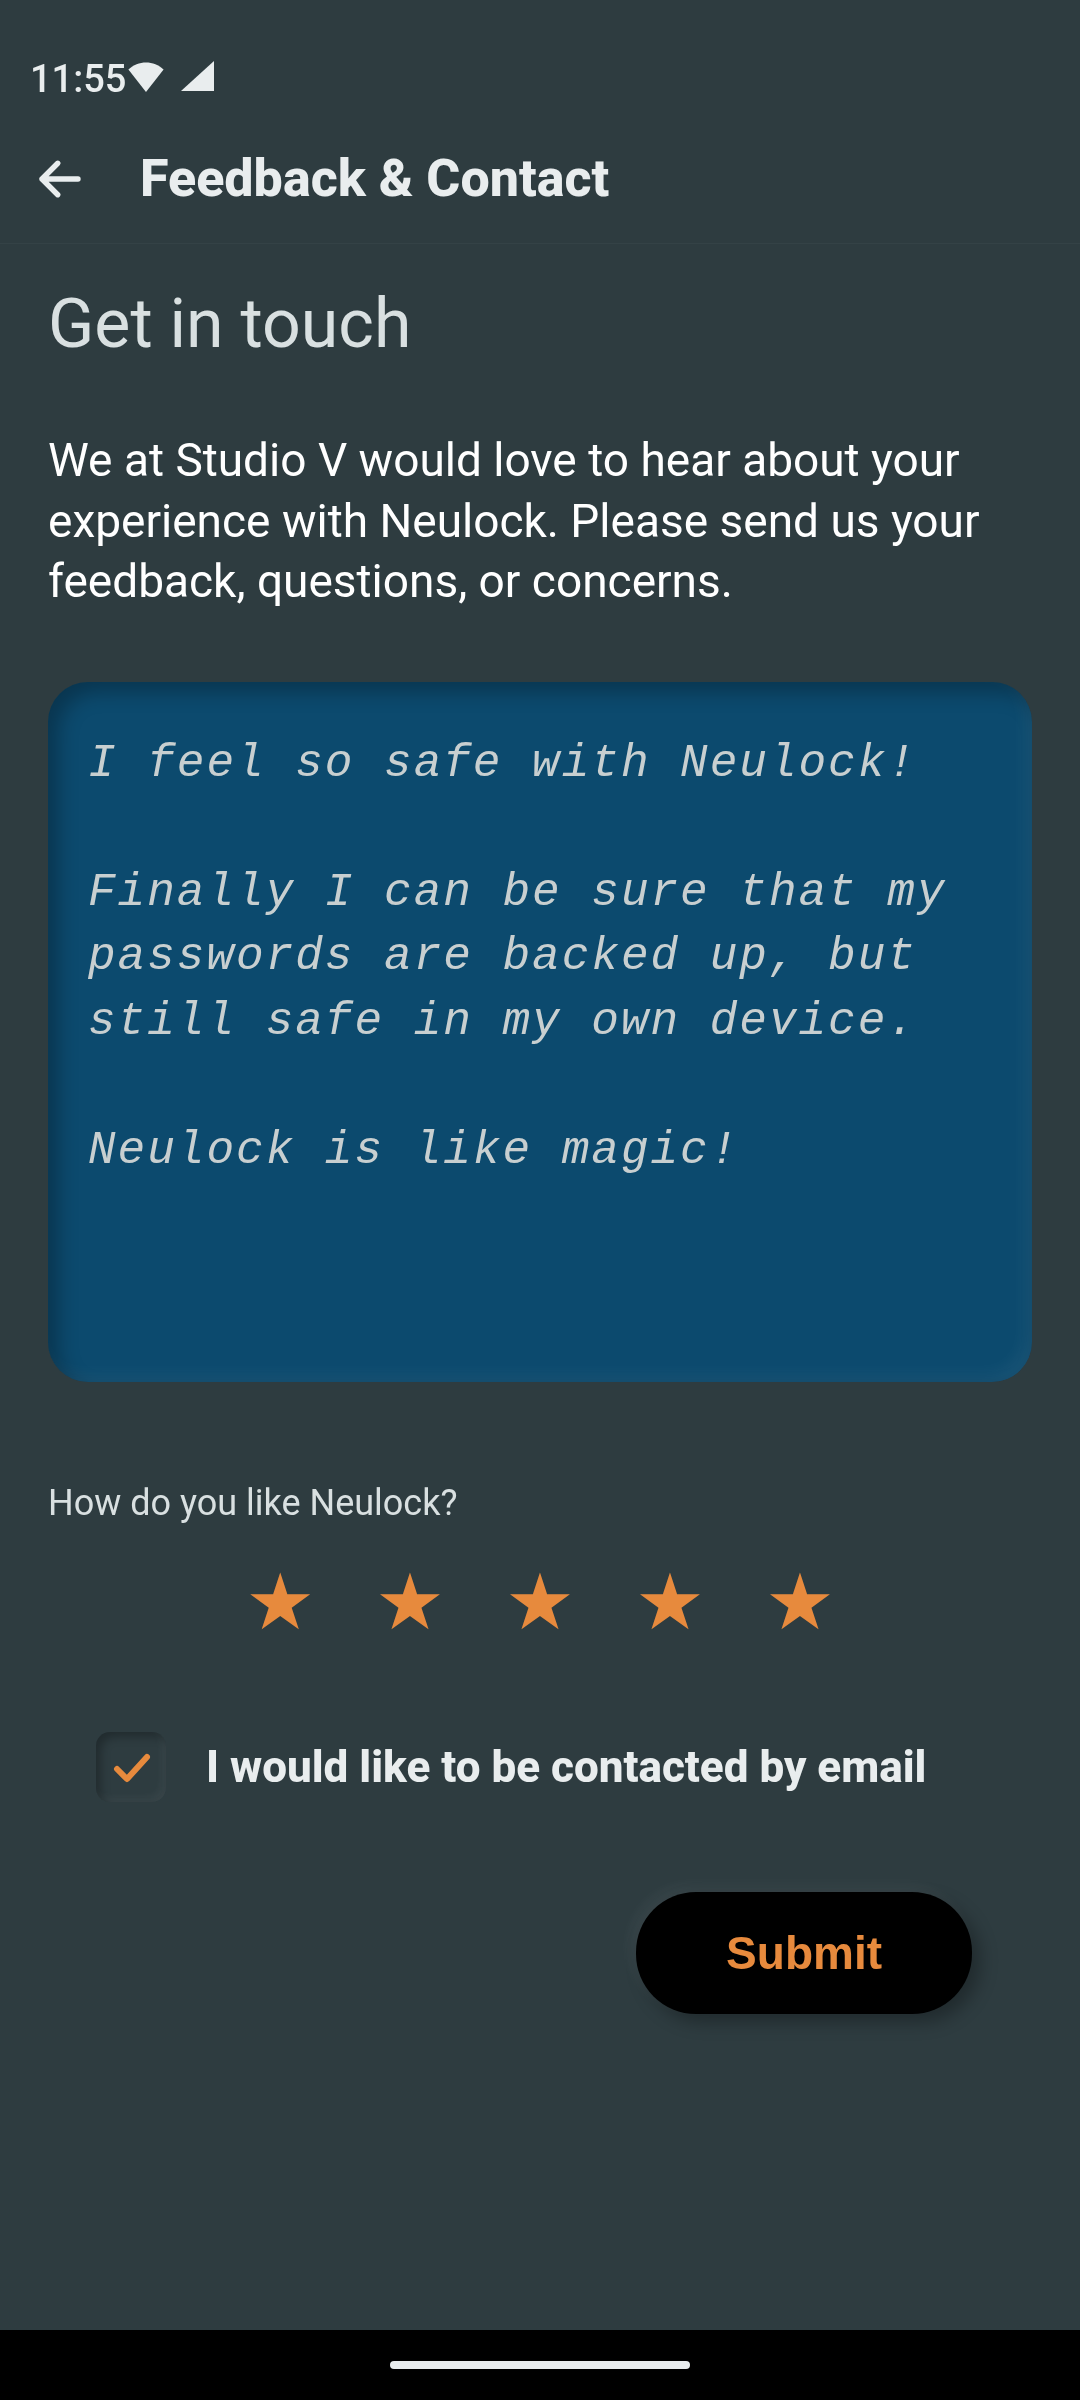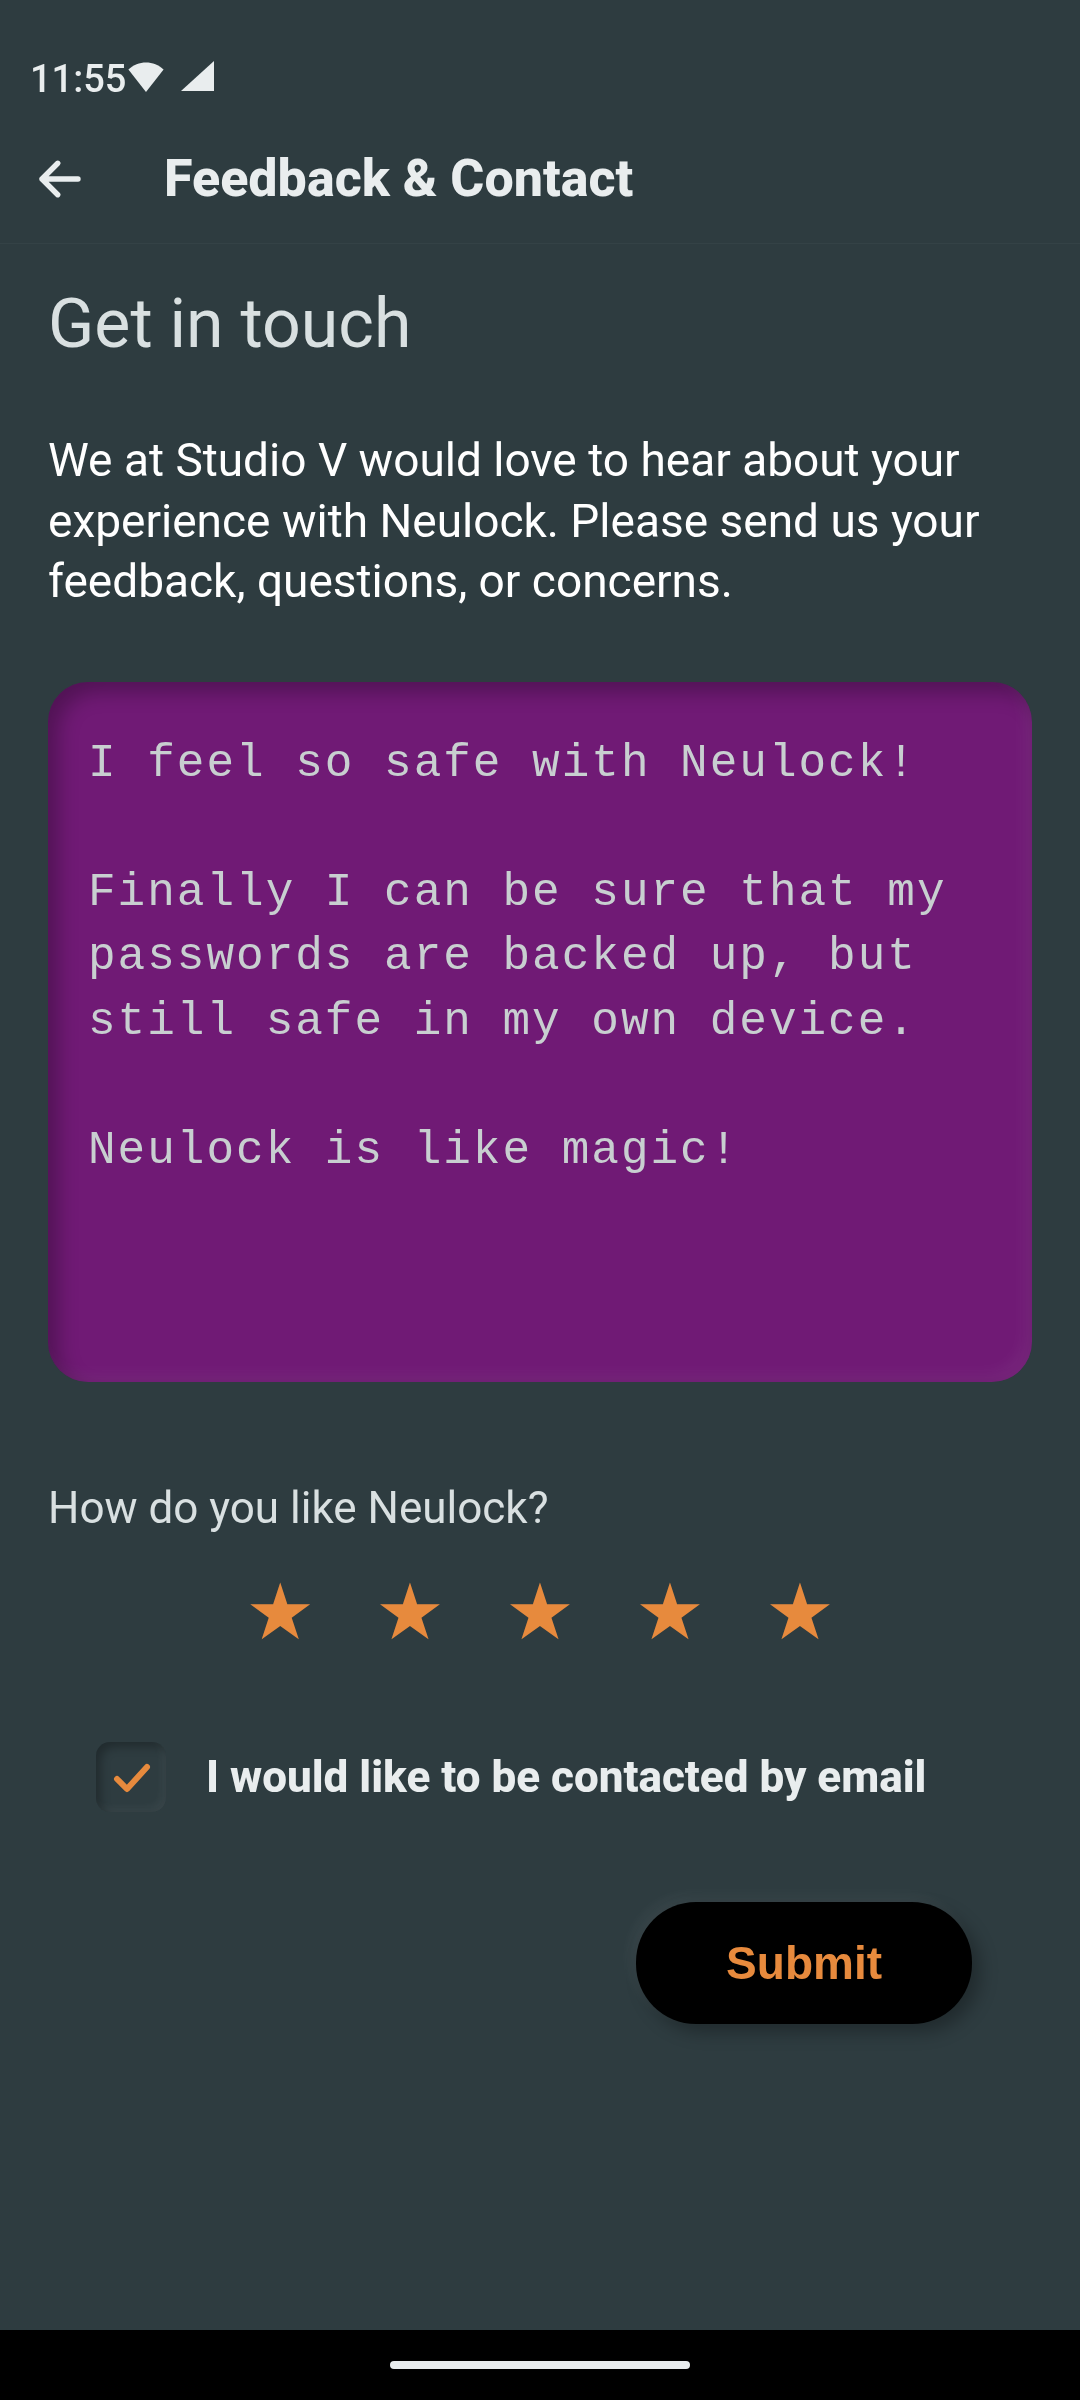--- a/index.html
+++ b/index.html
@@ -27,21 +27,21 @@
     align-items: center;
   }
   .wifi-icon, .signal-icon {
     display: inline-block;
   }
   .app-bar {
     height: 130px;
     display: flex;
     align-items: center;
     padding: 0 30px;
-    gap: 74px;
+    gap: 50px;
     border-bottom: 1px solid rgba(255,255,255,0.03);
     text-align: right;
   }
   .back-arrow {
     width: 60px;
     height: 60px;
     display: flex;
     align-items: center;
     justify-content: center;
     cursor: pointer;
@@ -60,44 +60,45 @@
     color: #d9e0e1;
     margin-bottom: 66px;
   }
   .intro-text {
     font-size: 46px;
     line-height: 1.32;
     color: #ffffff;
     margin-bottom: 70px;
   }
   .feedback-box {
-    background: #701a75;
+    background: #0c4a6e;
     border-radius: 40px;
     padding: 50px 40px 100px 40px;
     min-height: 700px;
     box-shadow:
       inset 10px 10px 20px rgba(0,0,0,0.28),
       inset -8px -8px 16px rgba(255,255,255,0.05);
+    font-style: italic;
   }
   .feedback-text {
     font-family: "Courier New", Courier, monospace;
     font-size: 46px;
     line-height: 1.4;
     color: #c8cfd0;
     white-space: pre-wrap;
     word-wrap: break-word;
     letter-spacing: 2px;
     width: 100%;
     border: none;
     background: transparent;
     outline: none;
     resize: none;
   }
   .rating-label {
-    font-size: 44px;
+    font-size: 36px;
     color: #d9e0e1;
     margin-top: 100px;
     margin-bottom: 40px;
   }
   .stars {
     display: flex;
     justify-content: center;
     gap: 60px;
   }
   .star {

